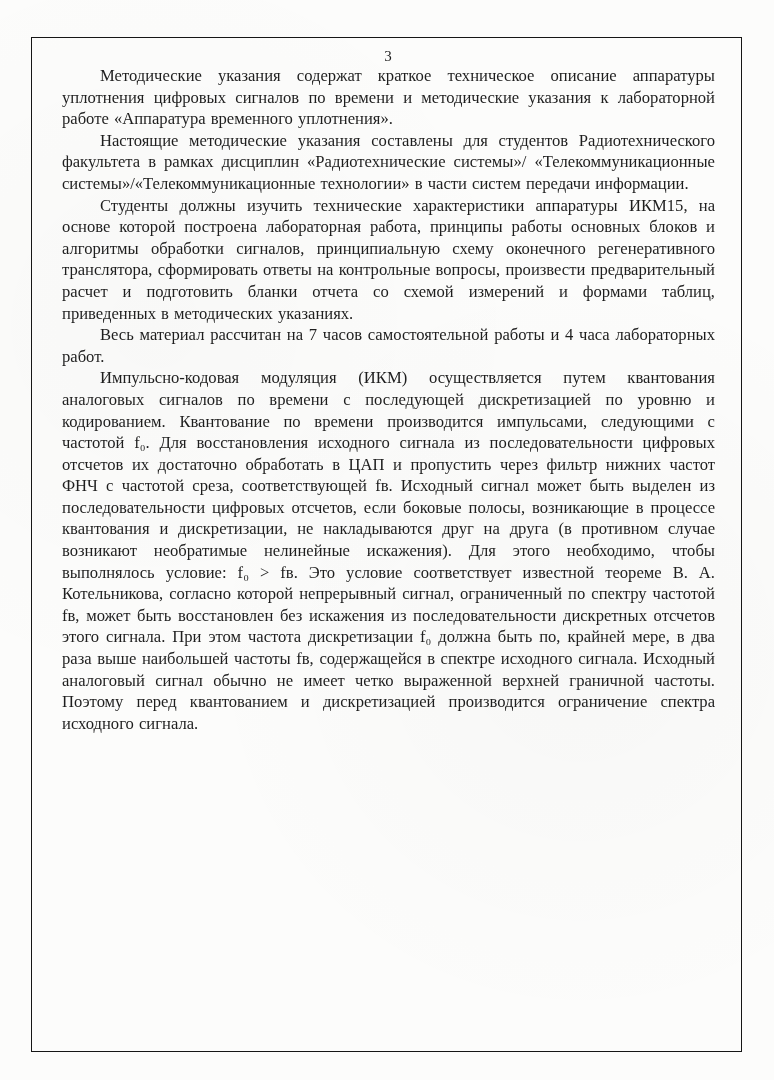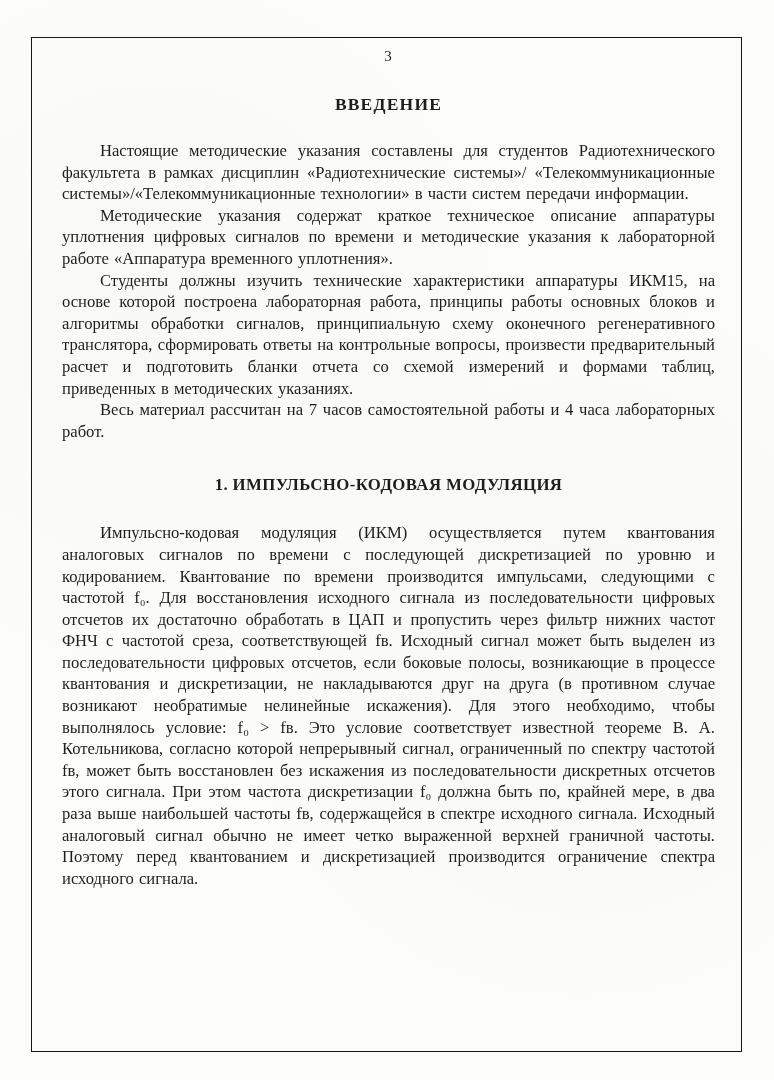--- a/index.html
+++ b/index.html
@@ -69,26 +69,24 @@
 </head>
 <body>
 
 <div class="scan-noise"></div>
 
 <div class="frame"></div>
 
 <div class="content">
   <div class="page-number">3</div>
 
-  <div class="doc-title">ВВЕДЕНИЕ</div>
+
+  <p class="para">Методические указания содержат краткое техническое описание аппаратуры уплотнения  цифровых сигналов по времени и методические указания к лабораторной работе «Аппаратура временного уплотнения».</p>
 
   <p class="para">Настоящие методические указания составлены для студентов Радиотехнического факультета  в рамках дисциплин «Радиотехнические системы»/ «Телекоммуникационные системы»/«Телекоммуникационные технологии» в части  систем передачи информации.</p>
-
-  <p class="para">Методические указания содержат краткое техническое описание аппаратуры уплотнения  цифровых сигналов по времени и методические указания к лабораторной работе «Аппаратура временного уплотнения».</p>
 
   <p class="para">Студенты должны изучить технические характеристики аппаратуры ИКМ15, на основе  которой построена лабораторная работа, принципы работы  основных  блоков  и  алгоритмы  обработки  сигналов,  принципиальную схему  оконечного  регенеративного  транслятора,  сформировать  ответы  на контрольные вопросы, произвести предварительный расчет и подготовить бланки отчета со схемой измерений и формами таблиц, приведенных  в методических указаниях.</p>
 
   <p class="para">Весь материал рассчитан на 7 часов самостоятельной работы и 4 часа лабораторных работ.</p>
 
-  <div class="section-heading">1.  ИМПУЛЬСНО-КОДОВАЯ МОДУЛЯЦИЯ</div>
 
   <p class="para">Импульсно-кодовая модуляция (ИКМ) осуществляется путем  квантования  аналоговых сигналов по времени с последующей  дискретизацией по уровню и кодированием. Квантование  по времени производится импульсами, следующими с частотой f₀. Для восстановления исходного сигнала из последовательности цифровых отсчетов их достаточно обработать в ЦАП и пропустить через фильтр нижних частот ФНЧ с частотой среза, соответствующей fв. Исходный сигнал может быть выделен из последовательности цифровых отсчетов, если боковые полосы, возникающие  в процессе квантования и дискретизации,  не накладываются друг на друга (в противном случае возникают необратимые нелинейные искажения). Для этого необходимо, чтобы  выполнялось условие: f₀ &gt; fв. Это условие соответствует известной теореме В. А. Котельникова, согласно которой непрерывный сигнал, ограниченный по спектру частотой fв, может быть восстановлен без искажения из последовательности дискретных отсчетов этого сигнала. При этом  частота дискретизации f₀  должна быть по, крайней мере, в два раза выше наибольшей частоты fв, содержащейся в спектре исходного сигнала. Исходный аналоговый сигнал обычно не имеет четко выраженной верхней граничной частоты. Поэтому перед квантованием и дискретизацией производится ограничение спектра исходного сигнала.</p>
 </div>
 
 </body></html>

